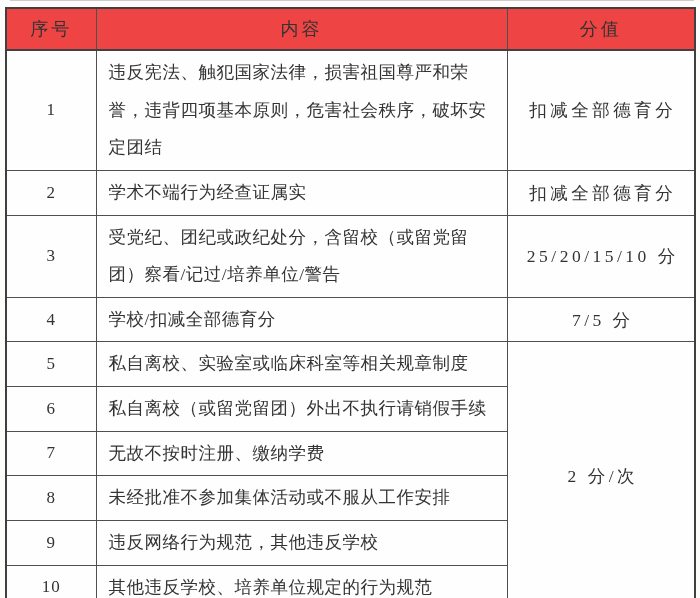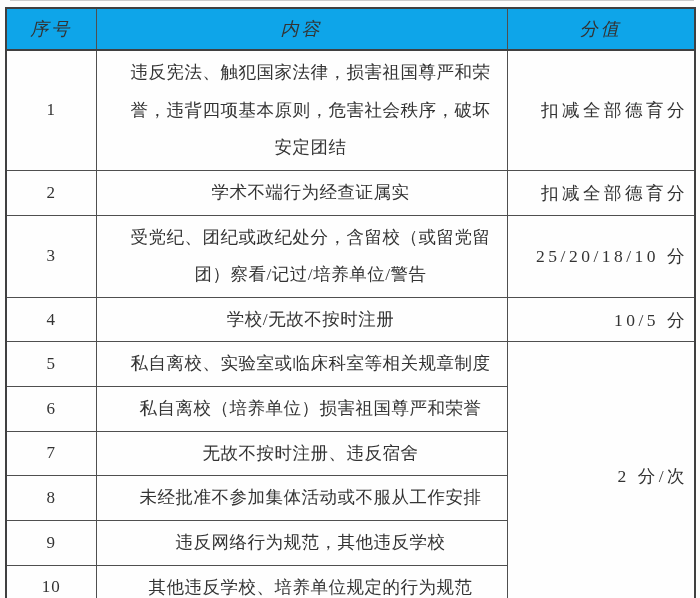--- a/index.html
+++ b/index.html
@@ -36,50 +36,49 @@
   col.col-idx     { width: 90px; }
   col.col-content { width: 411px; }
   col.col-score   { width: 188px; }
 
   th, td {
     border: 1.5px solid #4f4f4f;
     vertical-align: middle;
     overflow: hidden;
   }
   thead th {
-    background: #0ea5e9;
+    background: #ef4444;
     border-bottom: 2px solid #404040;
     font-weight: normal;
     font-size: 18px;
     letter-spacing: 3px;
     text-align: center;
     color: #333333;
-    font-style: italic;
   }
   tr.h-header { height: 42px; }
   tr.h87 { height: 87px; }
   tr.h75 { height: 75px; }
   tr.h36 { height: 36px; }
   tr.h35 { height: 35px; }
   tr.h39 { height: 39px; }
 
   td.c-idx {
     text-align: center;
     font-size: 17px;
     letter-spacing: 1px;
   }
   td.c-content {
-    text-align: center;
-    padding: 3px 10px 3px 28px;
+    text-align: left;
+    padding: 3px 10px 3px 12px;
     font-size: 17.5px;
     line-height: 2.15;
     letter-spacing: 0.5px;
   }
   td.c-score {
-    text-align: right;
+    text-align: center;
     padding: 3px 6px 3px 10px;
     font-size: 17.5px;
     letter-spacing: 3.5px;
     line-height: 1.6;
   }
 </style>
 </head>
 <body>
 
 <div class="page">
@@ -105,39 +104,39 @@
         <td class="c-score">扣减全部德育分</td>
       </tr>
       <tr class="h36">
         <td class="c-idx">2</td>
         <td class="c-content">学术不端行为经查证属实</td>
         <td class="c-score">扣减全部德育分</td>
       </tr>
       <tr class="h75">
         <td class="c-idx">3</td>
         <td class="c-content">受党纪、团纪或政纪处分，含留校（或留党留团）察看/记过/培养单位/警告</td>
-        <td class="c-score">25/20/18/10 分</td>
+        <td class="c-score">25/20/15/10 分</td>
       </tr>
       <tr class="h35">
         <td class="c-idx">4</td>
-        <td class="c-content">学校/无故不按时注册</td>
-        <td class="c-score">10/5 分</td>
+        <td class="c-content">学校/扣减全部德育分</td>
+        <td class="c-score">7/5 分</td>
       </tr>
       <tr class="h39">
         <td class="c-idx">5</td>
         <td class="c-content">私自离校、实验室或临床科室等相关规章制度</td>
         <td class="c-score" rowspan="6">2 分/次</td>
       </tr>
       <tr class="h39">
         <td class="c-idx">6</td>
-        <td class="c-content">私自离校（培养单位）损害祖国尊严和荣誉</td>
+        <td class="c-content">私自离校（或留党留团）外出不执行请销假手续</td>
       </tr>
       <tr class="h39">
         <td class="c-idx">7</td>
-        <td class="c-content">无故不按时注册、违反宿舍</td>
+        <td class="c-content">无故不按时注册、缴纳学费</td>
       </tr>
       <tr class="h39">
         <td class="c-idx">8</td>
         <td class="c-content">未经批准不参加集体活动或不服从工作安排</td>
       </tr>
       <tr class="h39">
         <td class="c-idx">9</td>
         <td class="c-content">违反网络行为规范，其他违反学校</td>
       </tr>
       <tr class="h39">

